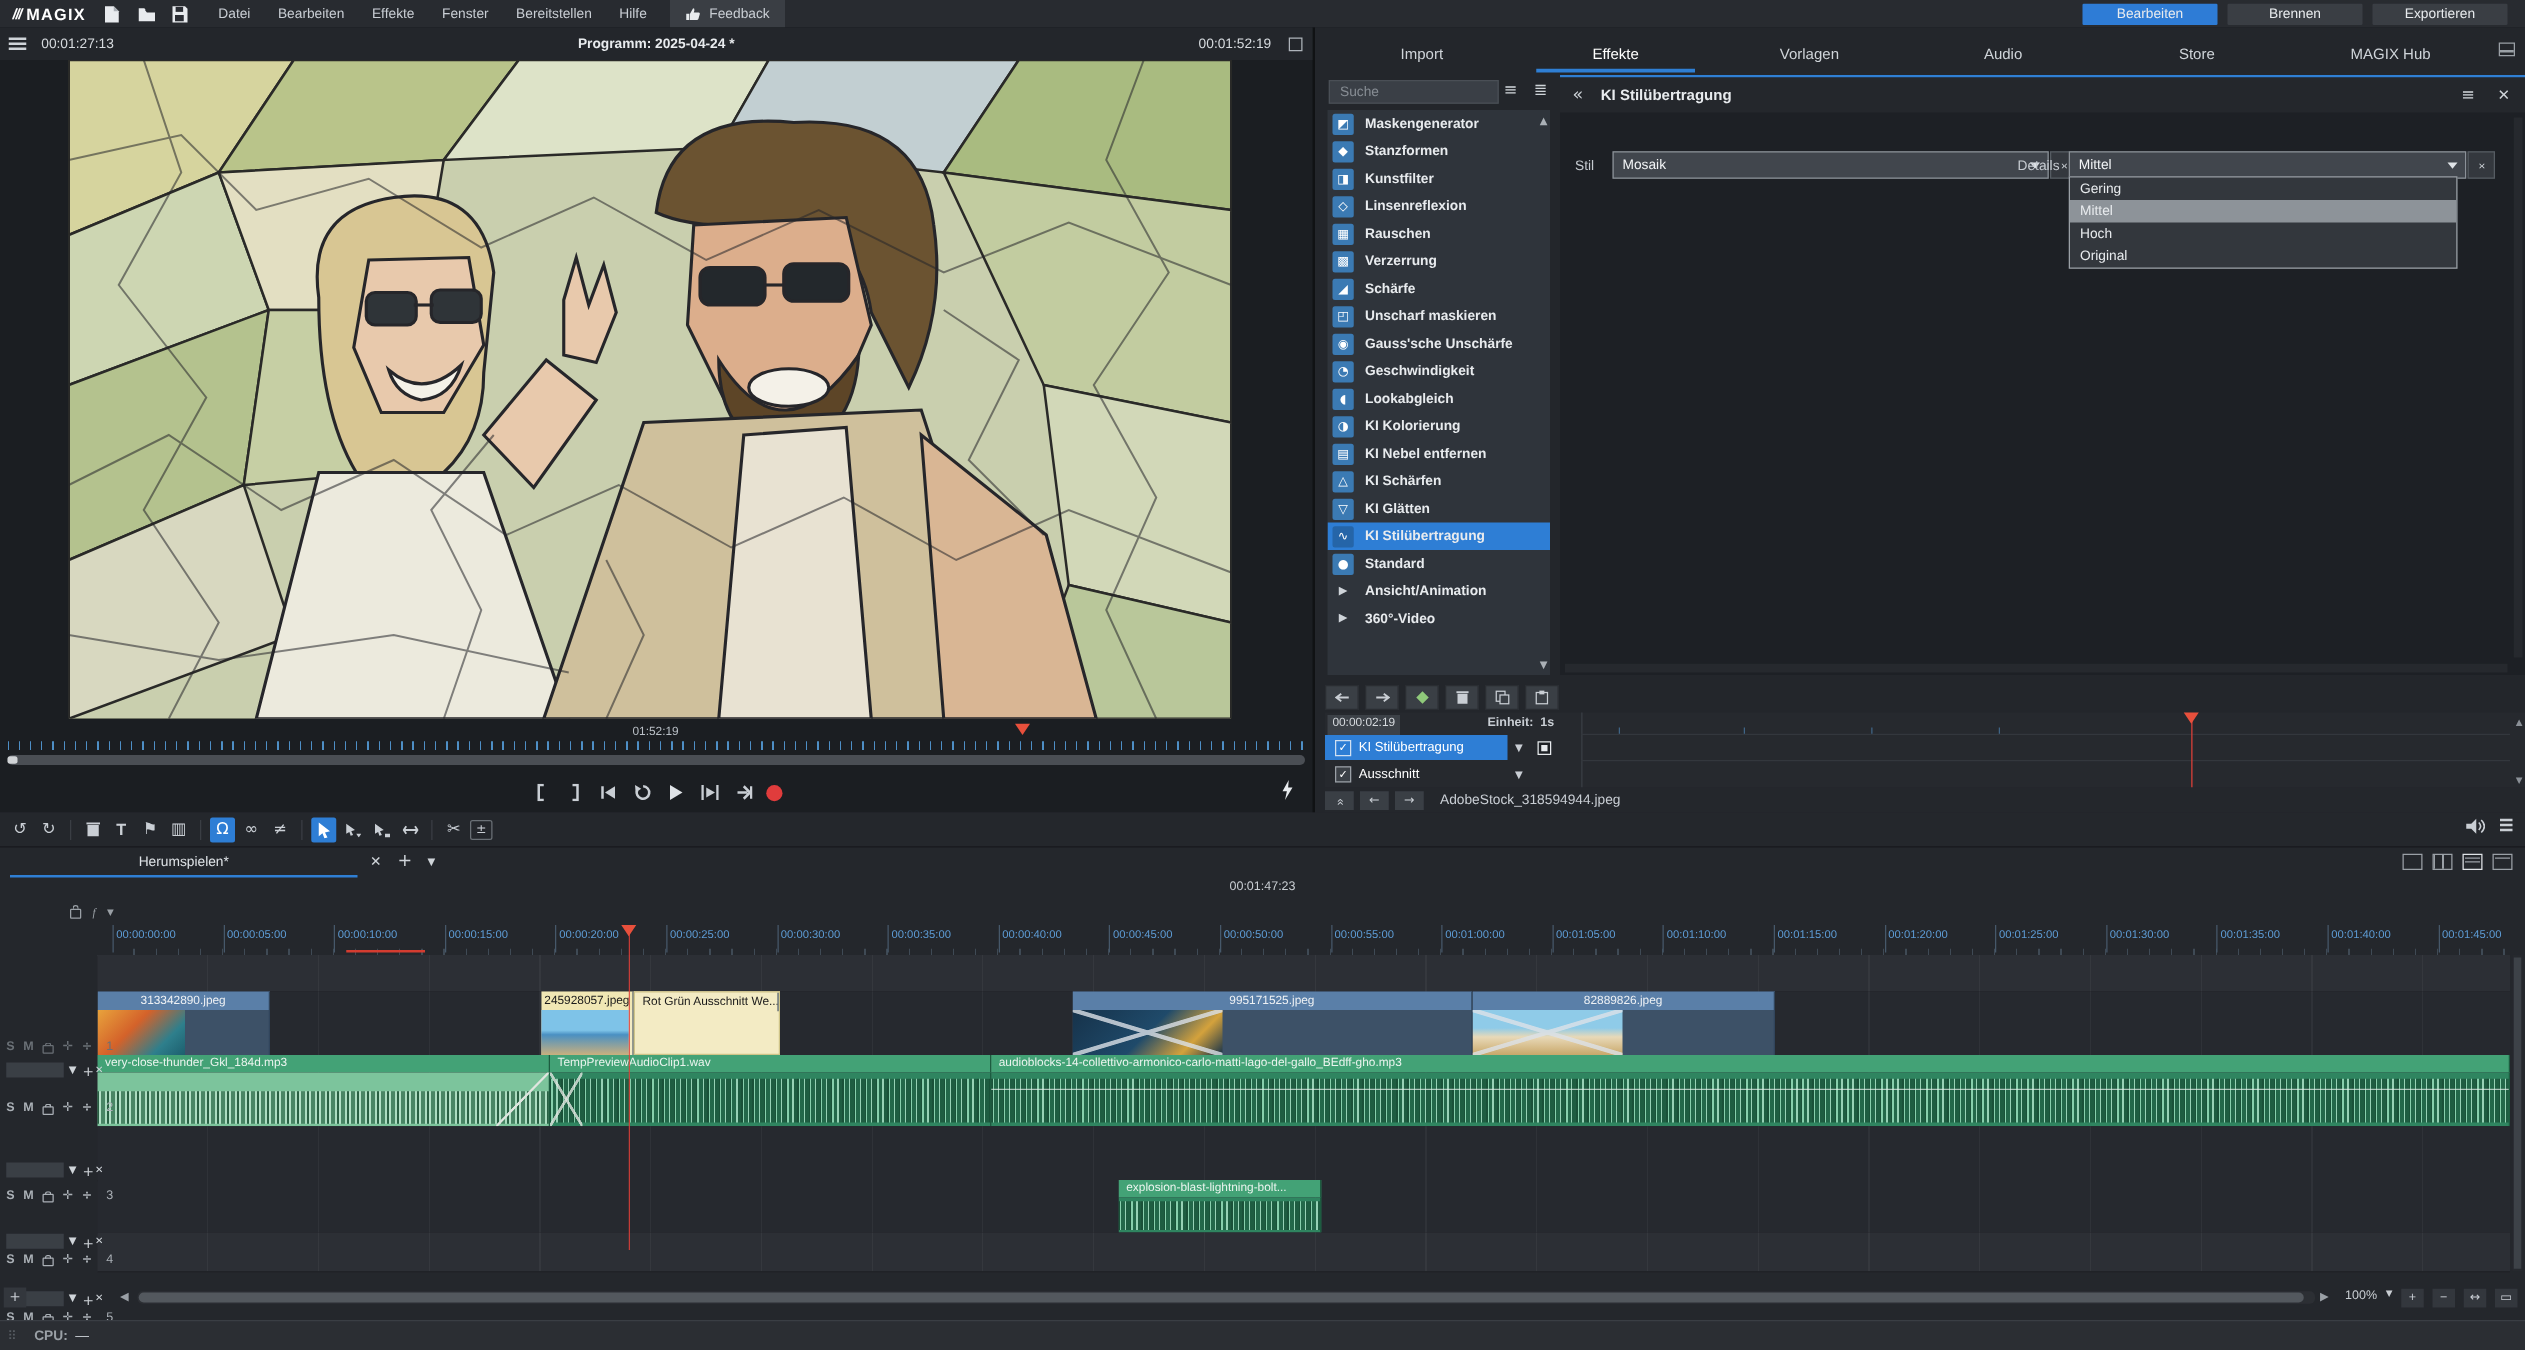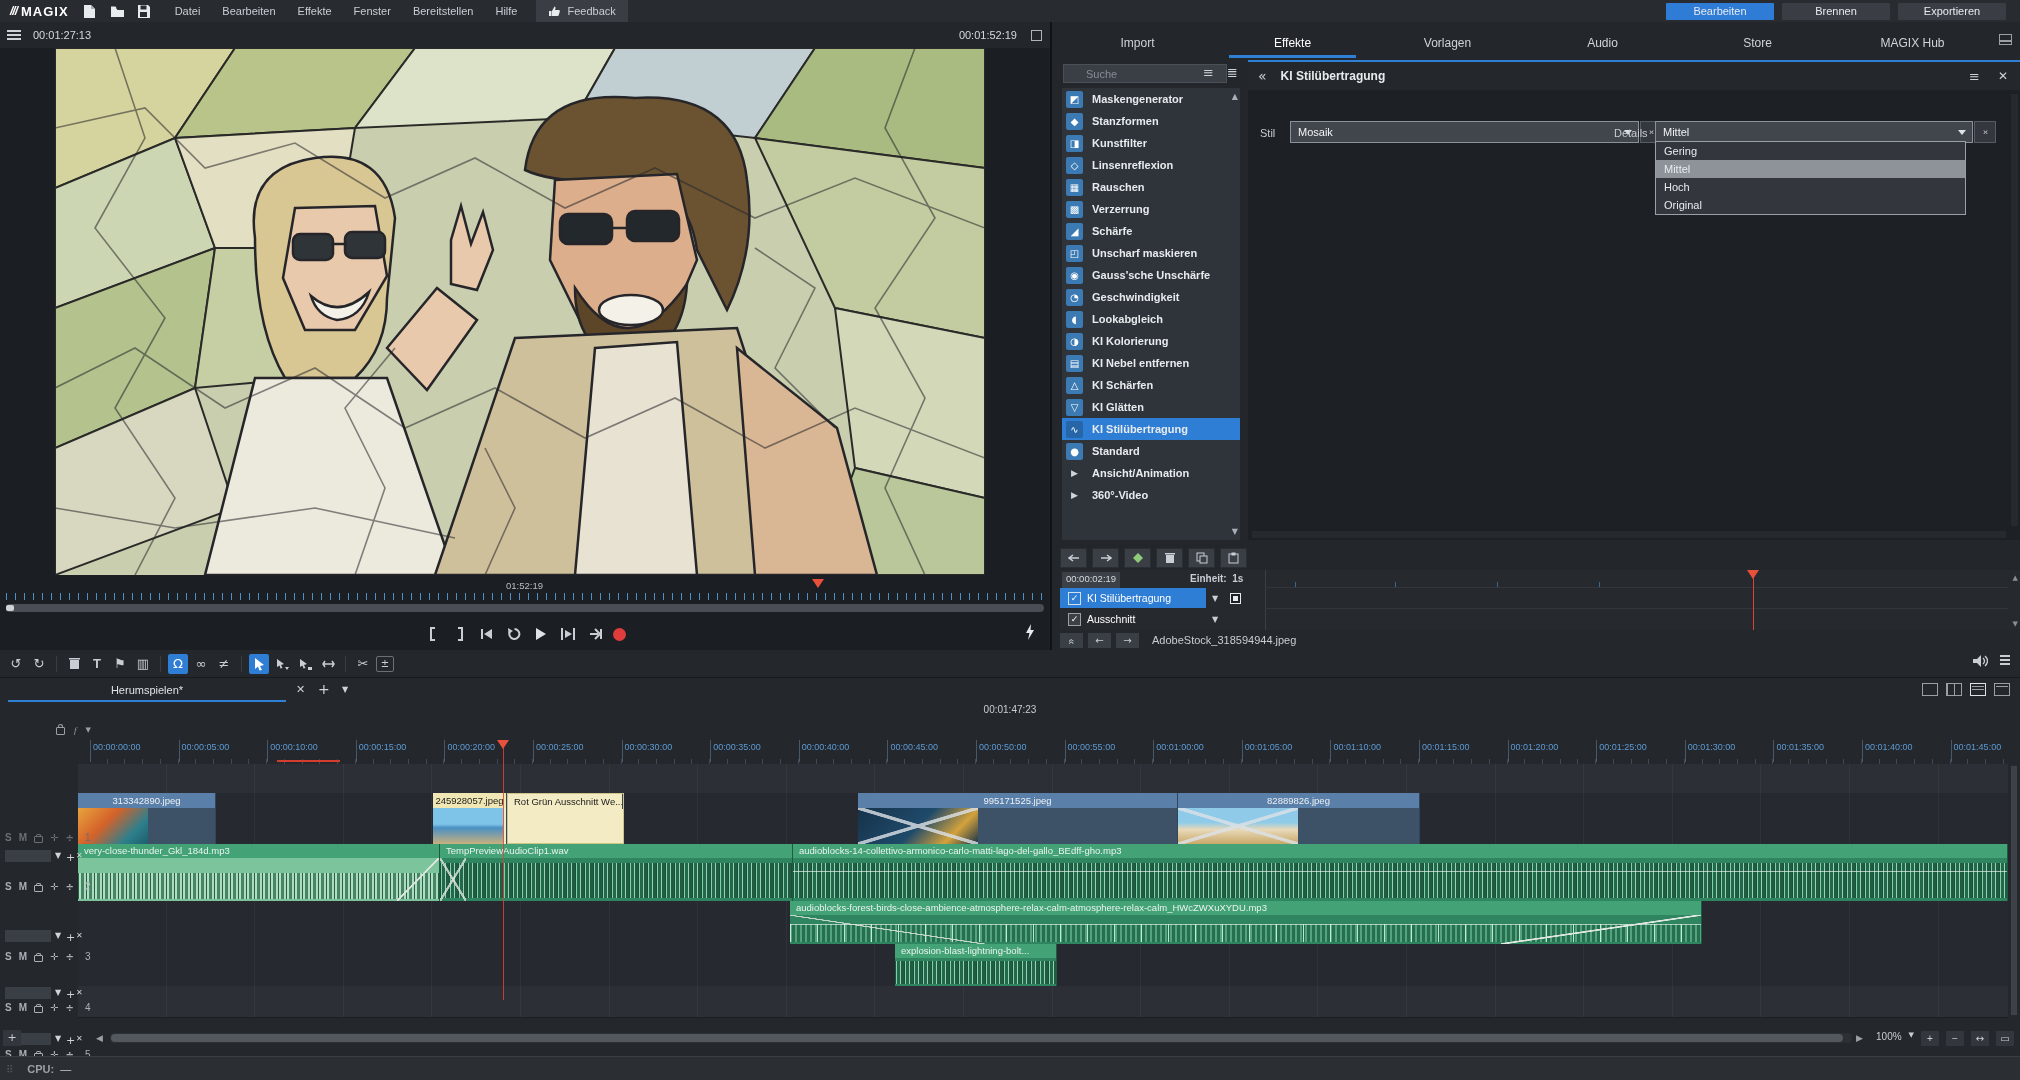--- a/index.html
+++ b/index.html
@@ -51,21 +51,21 @@
   #rightpanel{position:absolute;left:1052px;top:22px;width:968px;height:628px;background:#23262b;}
   #panel-tabs{position:absolute;left:8px;top:8px;right:30px;height:26px;display:flex;}
   .ptab{flex:1;text-align:center;padding-top:6px;color:#cfd4d9;font-size:12px;position:relative;}
   .ptab.active{color:#fff;}
   .ptab.active::after{content:"";position:absolute;left:14px;right:14px;bottom:-2px;height:3px;background:#2f7fd4;}
   #panel-corner{position:absolute;right:8px;top:12px;width:11px;height:9px;border:1px solid #9aa0a6;}
   #panel-corner i{display:block;height:2px;background:#9aa0a6;}
 
   
   #fx-col{position:absolute;left:8px;top:38px;width:188px;bottom:110px;}
-  #fx-search{position:absolute;left:3px;top:4px;width:118px;height:17px;background:#3a3f46;border:1px solid #4a4f56;color:#e8ebee;font-size:11px;padding:0 22px;outline:none;}
+  #fx-search{position:absolute;left:3px;top:4px;width:118px;height:17px;background:#3a3f46;border:1px solid #4a4f56;color:#e8ebee;font-size:11px;padding:0 8px;outline:none;}
   #fx-search::placeholder{color:#878d94;}
   .fx-listico{position:absolute;top:5px;color:#cfd4d9;font-size:13px;}
   #fx-list{position:absolute;left:2px;top:28px;right:8px;bottom:0;background:#2f343b;overflow:hidden;}
   .fx-row{display:flex;align-items:center;height:22px;gap:9px;padding-left:4px;}
   .fx-row.sel{background:#2e7ed5;}
   .fx-ico{width:17px;height:17px;background:#3b7ab3;color:#fff;border-radius:2px;display:flex;align-items:center;justify-content:center;font-size:10px;flex:none;}
   .fx-row.sel .fx-ico{background:#2565a8;}
   .fx-exp{width:17px;text-align:center;color:#cfd4d9;font-size:9px;flex:none;}
   .fx-label{color:#e8ebee;font-weight:bold;font-size:11px;white-space:nowrap;}
   #fx-up{position:absolute;right:10px;top:32px;color:#aab0b6;font-size:8px;}
@@ -259,20 +259,21 @@
   </header>
 
   <section id="preview">
     <div id="pv-header">
       <span id="pv-burger">
           <i></i>
           <i></i>
           <i></i>
         </span>
       <span id="pv-tc-in">00:01:27:13</span>
+      <span id="pv-title">Programm: 2025-04-24 *</span>
       <span id="pv-tc-out">00:01:52:19</span>
       <span id="pv-fullscreen"></span>
     </div>
 
     <div id="pv-video">
 
       <svg viewBox="0 0 930 527" width="930" height="527">
         <rect width="930" height="527" fill="#c9cfae"></rect>
         <g stroke="#2a2a28" stroke-width="2">
           <polygon points="0,0 180,0 120,90 0,140" fill="#d6d49e"></polygon>
@@ -771,29 +772,20 @@
           </div>
         </div>
         <div class="aclip " style="left: 715px; width: 1215px; height: 57px; top: 80px;">
           <div class="ct">audioblocks-14-collettivo-armonico-carlo-matti-lago-del-gallo_BEdff-gho.mp3</div>
           <div class="cb">
             <div class="wavetex"></div>
             <div class="volline"></div>
           </div>
         </div>
         <div class="lane" style="top: 137px; height: 43px;"></div>
-        <div class="aclip  sparse" style="left: 712px; width: 912px; height: 43px; top: 137px;">
-          <div class="ct">audioblocks-forest-birds-close-ambience-atmosphere-relax-calm-atmosphere-relax-calm_HWcZWXuXYDU.mp3</div>
-          <div class="cb">
-            <div class="wavetex"></div>
-            <div class="volline"></div>
-            <div class="fade-r long"></div>
-            <div class="fade-l"></div>
-          </div>
-        </div>
         <div class="lane" style="top: 180px; height: 42px;"></div>
         <div class="aclip " style="left: 817px; width: 162px; height: 42px; top: 180px;">
           <div class="ct">explosion-blast-lightning-bolt...</div>
           <div class="cb">
             <div class="wavetex"></div>
           </div>
         </div>
         <div class="lane empty" style="top: 222px; height: 31px;"></div>
       </div>
     <div id="heads">

